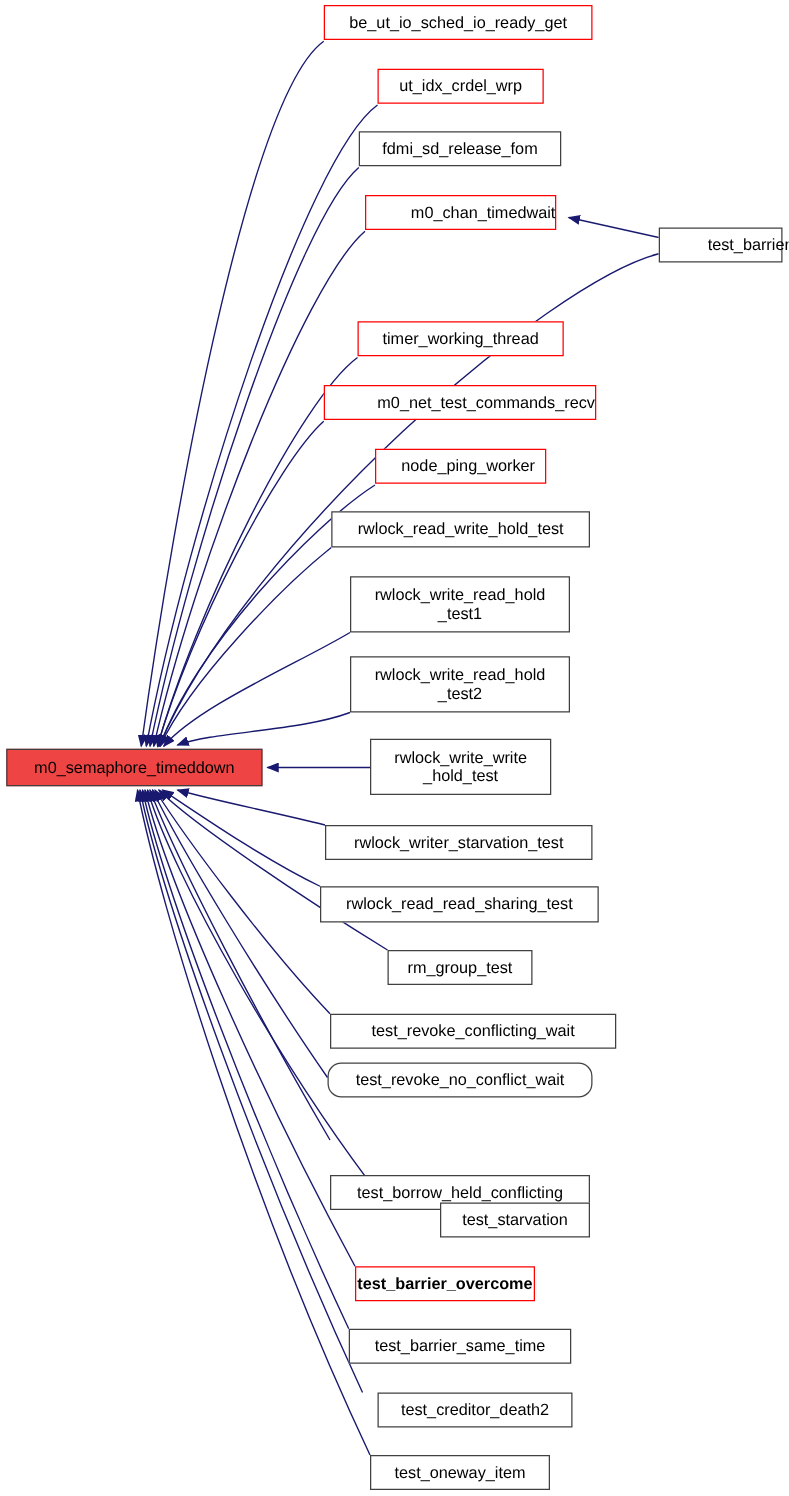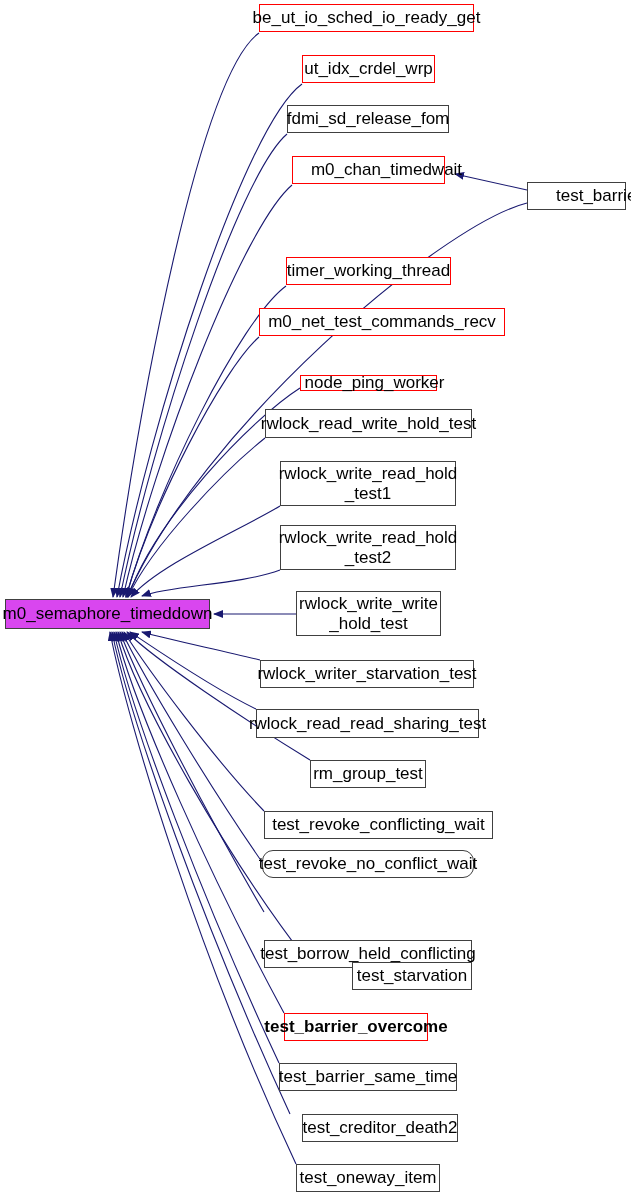--- a/index.html
+++ b/index.html
@@ -25,31 +25,31 @@
   }
   .node {
     position: absolute;
     box-sizing: border-box;
     display: flex;
     align-items: center;
     justify-content: center;
     text-align: center;
     background: #ffffff;
     border: 1px solid #404040;
-    font-size: 17px;
+    font-size: 13px;
     color: #000000;
     line-height: 1.15;
     white-space: pre;
     letter-spacing: 0px;
   }
   .node.red {
     border-color: #ff0000;
   }
   .node.center {
-    background: #d946ef;
+    background: #ef4444;
     border-color: #404040;
   }
 </style>
 </head>
 <body>
 
 <div id="canvas">
 
   <svg id="edge-layer" viewBox="0 0 631 1197" width="631" height="1197" xmlns="http://www.w3.org/2000/svg">
     <defs>
@@ -85,22 +85,22 @@
       </g>
   </svg>
 
   <div id="nodes-group">
       <div class="node center" style="left: 5px; top: 599px; width: 205px; height: 30px;"><span>m0_semaphore_timeddown</span></div>
       <div class="node red" style="left: 259px; top: 4px; width: 215px; height: 28px;"><span>be_ut_io_sched_io_ready_get</span></div>
       <div class="node red" style="left: 302px; top: 55px; width: 133px; height: 28px;"><span>ut_idx_crdel_wrp</span></div>
       <div class="node" style="left: 287px; top: 105px; width: 162px; height: 28px;"><span>fdmi_sd_release_fom</span></div>
       <div class="node red" style="left: 292px; top: 156px; width: 153px; height: 28px; padding-left: 36px;"><span>m0_chan_timedwait</span></div>
       <div class="node red" style="left: 286px; top: 257px; width: 165px; height: 28px;"><span>timer_working_thread</span></div>
-      <div class="node red" style="left: 259px; top: 308px; width: 246px; height: 28px;"><span>m0_net_test_commands_recv</span></div>
-      <div class="node red" style="left: 300px; top: 375px; width: 137px; height: 16px; padding-left: 12px;"><span>node_ping_worker</span></div>
+      <div class="node red" style="left: 259px; top: 308px; width: 218px; height: 28px; justify-content: flex-end;"><span>m0_net_test_commands_recv</span></div>
+      <div class="node red" style="left: 300px; top: 359px; width: 137px; height: 28px; padding-left: 12px;"><span>node_ping_worker</span></div>
       <div class="node" style="left: 265px; top: 409px; width: 207px; height: 29px;"><span>rwlock_read_write_hold_test</span></div>
       <div class="node" style="left: 280px; top: 461px; width: 176px; height: 45px;"><span>rwlock_write_read_hold
 _test1</span></div>
       <div class="node" style="left: 280px; top: 525px; width: 176px; height: 45px;"><span>rwlock_write_read_hold
 _test2</span></div>
       <div class="node" style="left: 296px; top: 591px; width: 145px; height: 45px;"><span>rwlock_write_write
 _hold_test</span></div>
       <div class="node" style="left: 260px; top: 660px; width: 214px; height: 28px;"><span>rwlock_writer_starvation_test</span></div>
       <div class="node" style="left: 256px; top: 709px; width: 223px; height: 29px;"><span>rwlock_read_read_sharing_test</span></div>
       <div class="node" style="left: 310px; top: 760px; width: 116px; height: 28px;"><span>rm_group_test</span></div>

